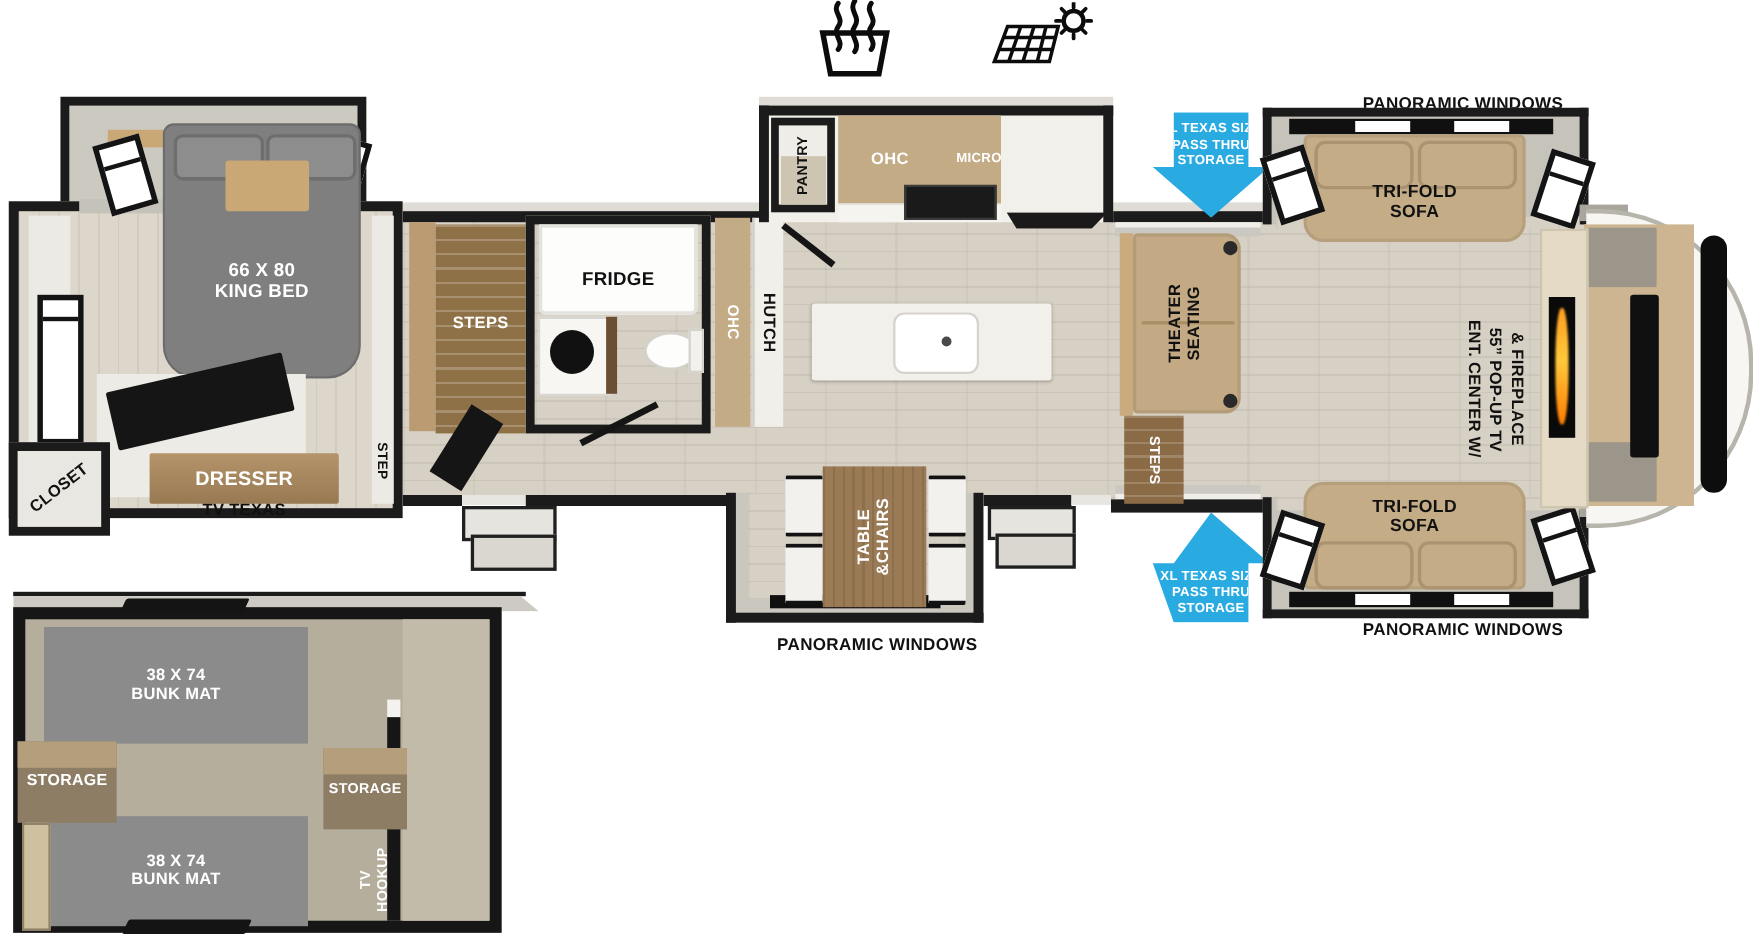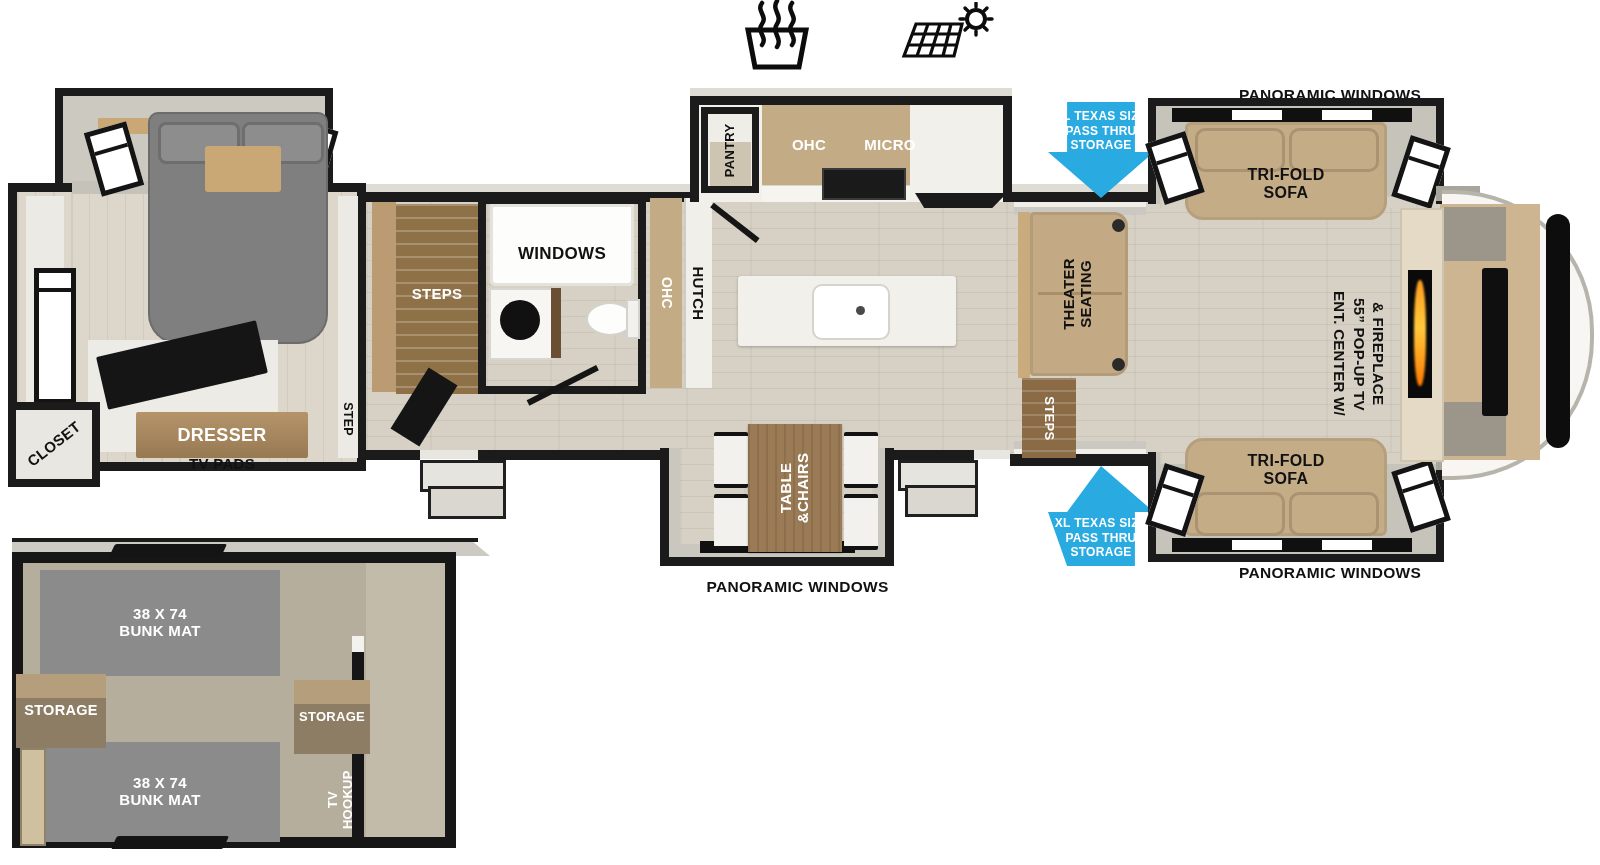--- a/index.html
+++ b/index.html
@@ -110,47 +110,49 @@
     </div>
   <div class="abs" style="left:26px;top:196px;width:38px;height:258px;background:#eceae4;"></div>
   <div class="window" style="left:34px;top:268px;width:32px;height:126px;">
       <i></i>
     </div>
 
   <div class="abs" style="left:148px;top:112px;width:180px;height:232px;background:#7f7f7f;border-radius:10px 10px 30px 30px;box-shadow:inset 0 0 0 2px rgba(0,0,0,.15);"></div>
   <div class="abs" style="left:158px;top:122px;width:76px;height:36px;background:#8d8d8d;border:3px solid #6e6e6e;border-radius:8px;"></div>
   <div class="abs" style="left:242px;top:122px;width:76px;height:36px;background:#8d8d8d;border:3px solid #6e6e6e;border-radius:8px;"></div>
   <div class="abs" style="left:205px;top:146px;width:76px;height:46px;background:#c9a876;border-radius:3px;"></div>
+  <div class="lbl white" style="left:150px;top:236px;width:176px;font-size:17px;">66 X 80
+KING BED</div>
 
   <div class="abs" style="left:88px;top:340px;width:190px;height:112px;background:#edebe5;"></div>
   <div class="abs" style="left:100px;top:338px;width:164px;height:54px;background:#151515;transform:rotate(-13deg);border-radius:2px;"></div>
 
   <div class="abs" style="left:8px;top:402px;width:76px;height:69px;border:8px solid #1b1b1b;background:#e9e7e1;display:flex;align-items:center;justify-content:center;">
     <div class="lbl" style="position:static;font-size:15px;transform:rotate(-38deg);">CLOSET</div>
   </div>
 
   <div class="abs" style="left:136px;top:412px;width:172px;height:46px;background:linear-gradient(#b5946a,#977952);border-radius:2px;display:flex;align-items:center;justify-content:center;">
     <div class="lbl white" style="position:static;font-size:18px;">DRESSER</div>
   </div>
-  <div class="lbl" style="left:136px;top:456px;width:172px;font-size:15px;">TV PADS</div>
+  <div class="lbl" style="left:136px;top:456px;width:172px;font-size:15px;">TV TEXAS</div>
 
   <div class="abs" style="left:338px;top:196px;width:20px;height:262px;background:#eceae4;"></div>
   <div class="vwrap r90" style="left:330px;top:388px;width:36px;height:62px;">
     <div class="lbl" style="position:static;font-size:12.5px;">STEP</div>
   </div>
 
   <div class="abs" style="left:372px;top:202px;width:24px;height:190px;background:#bb9c72;"></div>
   <div class="abs" style="left:396px;top:204px;width:82px;height:190px;background-color:#8f7148;
        background-image:repeating-linear-gradient(to bottom,rgba(255,255,255,.22) 0 2px,transparent 2px 13px);"></div>
   <div class="lbl white" style="left:396px;top:286px;width:82px;font-size:15px;">STEPS</div>
   <div class="abs" style="left:388px;top:390px;width:72px;height:34px;background:#151515;transform:rotate(-58deg);"></div>
 
   <div class="abs floor" style="left:478px;top:196px;width:168px;height:198px;border:8px solid #1b1b1b;box-sizing:border-box;"></div>
   <div class="abs" style="left:490px;top:204px;width:144px;height:82px;background:#fdfdfc;box-shadow:inset 0 0 0 3px #e4e2dd;border-radius:0 0 6px 6px;"></div>
-  <div class="lbl" style="left:490px;top:244px;width:144px;font-size:17px;">WINDOWS</div>
+  <div class="lbl" style="left:490px;top:244px;width:144px;font-size:17px;">FRIDGE</div>
   <div class="abs" style="left:489px;top:288px;width:62px;height:68px;background:#f7f6f3;border:2px solid #d8d6d0;"></div>
   <div class="abs" style="left:500px;top:300px;width:40px;height:40px;background:#111;border-radius:50%;"></div>
   <div class="abs" style="left:551px;top:288px;width:10px;height:70px;background:#6b4f33;"></div>
   <div class="abs" style="left:586px;top:302px;width:44px;height:30px;background:#fdfdfc;border:2px solid #d4d2cc;border-radius:50%;"></div>
   <div class="abs" style="left:626px;top:299px;width:10px;height:36px;background:#f2f1ed;border:2px solid #d4d2cc;"></div>
   <div class="abs" style="left:528px;top:400px;width:78px;height:6px;background:#151515;transform:rotate(-27deg);transform-origin:left center;"></div>
 
   <div class="abs" style="left:650px;top:198px;width:32px;height:190px;background:#c3ab86;"></div>
   <div class="vwrap r90" style="left:650px;top:198px;width:32px;height:190px;">
     <div class="lbl white" style="position:static;font-size:14px;">OHC</div>
@@ -162,21 +164,21 @@
 
   <div class="eave" style="left:690px;top:88px;width:322px;height:9px;"></div>
   <div class="abs" style="left:690px;top:96px;width:322px;height:106px;background:#f2f0ea;border:9px solid #1b1b1b;border-bottom:none;box-sizing:border-box;"></div>
   <div class="abs" style="left:701px;top:107px;width:58px;height:86px;border:7px solid #1b1b1b;background:#efede7;box-sizing:border-box;"></div>
   <div class="abs" style="left:710px;top:142px;width:41px;height:44px;background:#cdc5b2;"></div>
   <div class="vwrap rm90" style="left:701px;top:107px;width:58px;height:86px;">
     <div class="lbl" style="position:static;font-size:13px;">PANTRY</div>
   </div>
   <div class="abs" style="left:762px;top:105px;width:148px;height:80px;background:#c3ab86;"></div>
   <div class="lbl white" style="left:776px;top:137px;width:66px;font-size:15px;">OHC</div>
-  <div class="lbl white" style="left:850px;top:137px;width:80px;font-size:15px;">MICRO</div>
+  <div class="lbl white" style="left:850px;top:137px;width:80px;font-size:12px;">MICRO</div>
   <div class="abs" style="left:762px;top:185px;width:148px;height:16px;background:#f6f4ef;border-top:1px solid #d8d5ce;"></div>
   <div class="abs" style="left:822px;top:168px;width:84px;height:32px;background:#1a1a1a;box-shadow:inset 0 0 0 2px #3a3a3a;"></div>
   <div class="abs" style="left:915px;top:193px;width:92px;height:15px;background:#1a1a1a;clip-path:polygon(0 0,100% 0,84% 100%,10% 100%);"></div>
   <div class="abs" style="left:712px;top:202px;width:58px;height:6px;background:#151515;transform:rotate(38deg);transform-origin:left center;"></div>
 
   <div class="abs" style="left:738px;top:276px;width:218px;height:70px;background:#f2f0eb;border-radius:3px;box-shadow:0 1px 3px rgba(0,0,0,.25);"></div>
   <div class="abs" style="left:812px;top:284px;width:74px;height:52px;background:#fff;border:2px solid #d5d3cc;border-radius:10px;"></div>
   <div class="abs" style="left:856px;top:306px;width:9px;height:9px;background:#4a4a4a;border-radius:50%;"></div>
 
   <div class="abs" style="left:660px;top:448px;width:234px;height:118px;background:#cac7bf;border:9px solid #1b1b1b;border-top:none;box-sizing:border-box;"></div>

